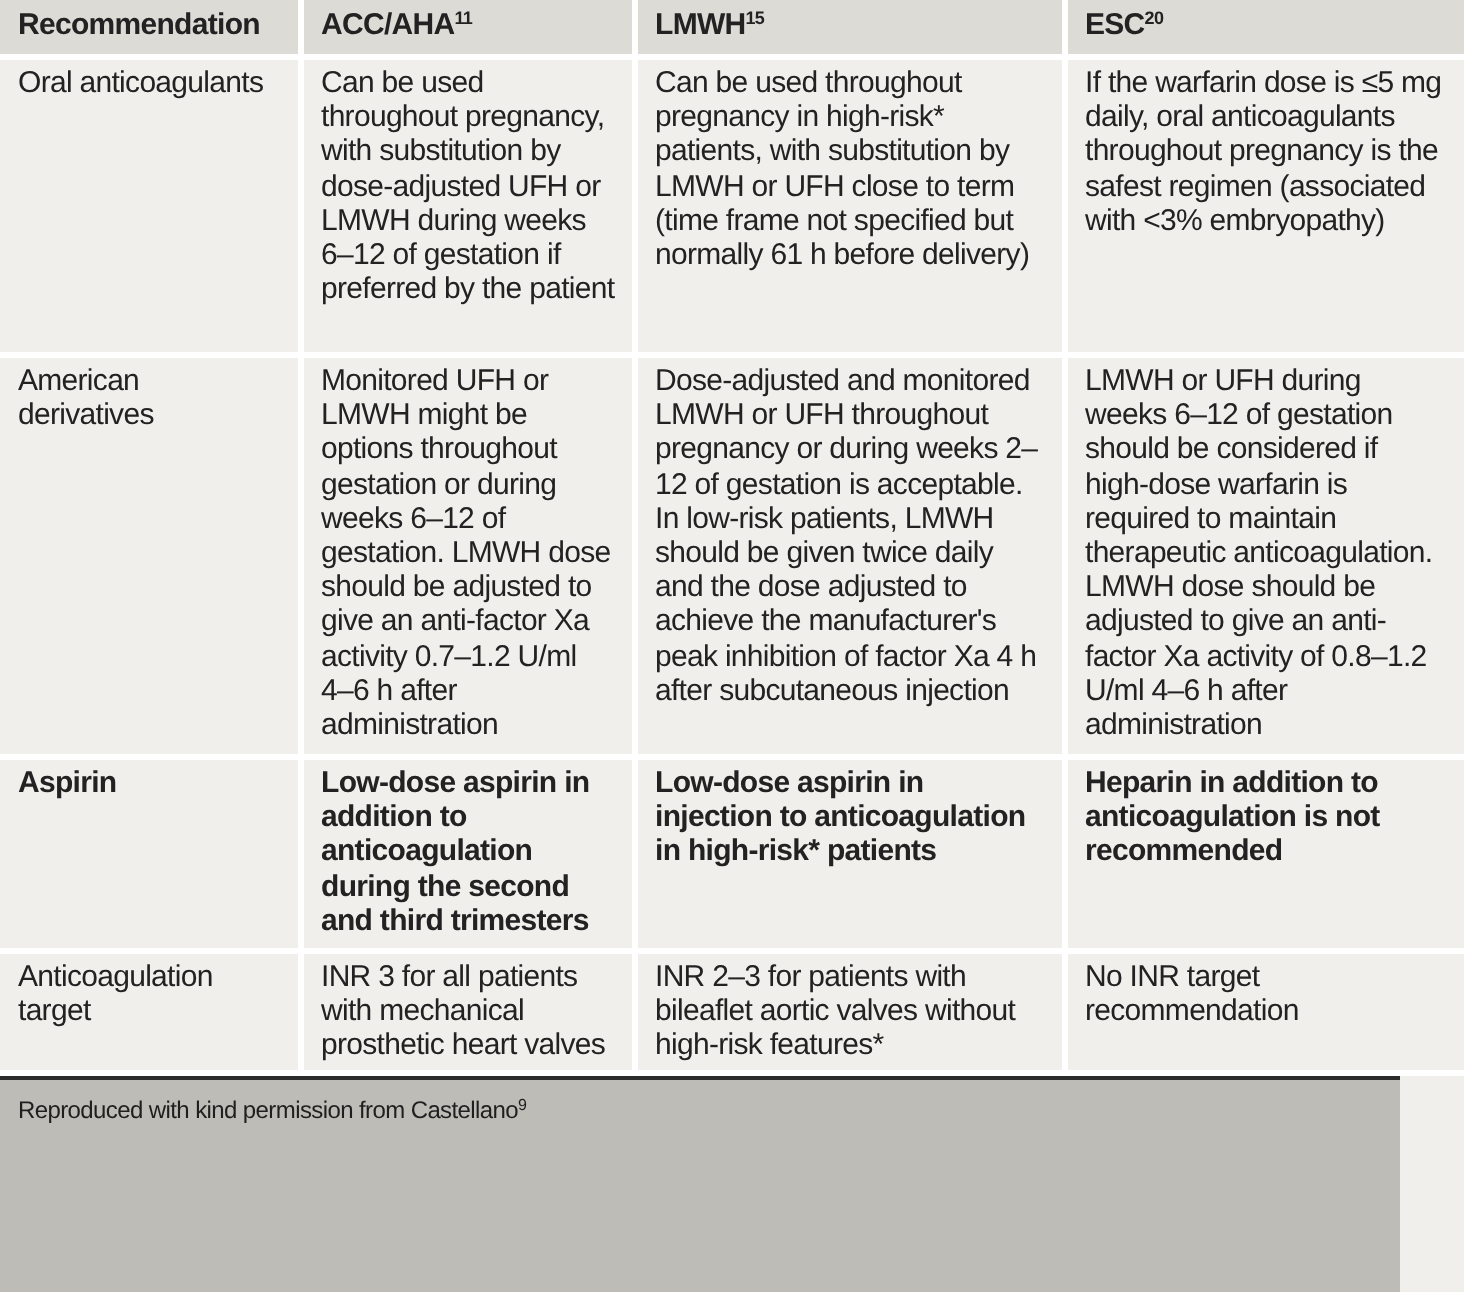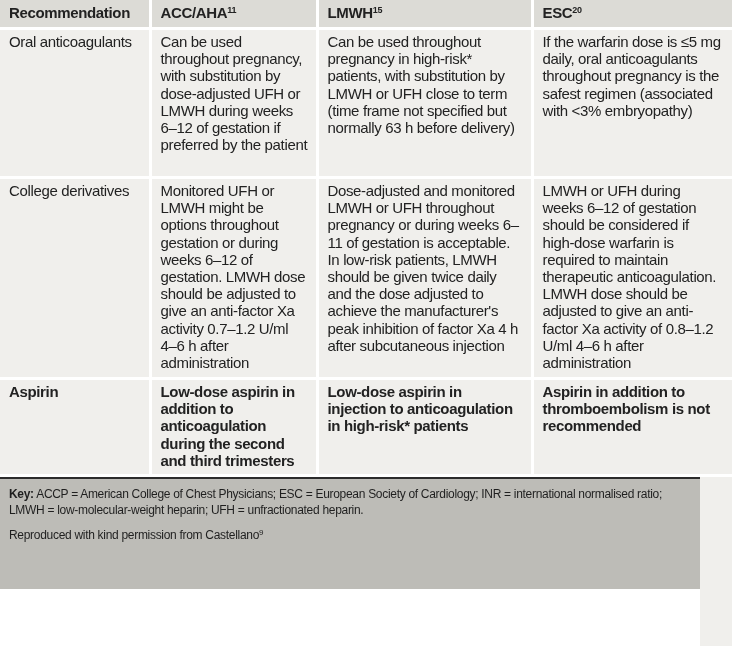--- a/index.html
+++ b/index.html
@@ -75,35 +75,40 @@
         <th><span>Recommendation</span></th>
         <th><span>ACC/AHA</span><sup>11</sup></th>
         <th><span>LMWH</span><sup>15</sup></th>
         <th><span>ESC</span><sup>20</sup></th>
       </tr>
     </thead>
     <tbody>
       <tr class="r0">
         <td>Oral anticoagulants</td>
         <td>Can be used throughout pregnancy, with substitution by dose-adjusted UFH or LMWH during weeks 6–12 of gestation if preferred by the patient</td>
-        <td>Can be used throughout pregnancy in high-risk* patients, with substitution by LMWH or UFH close to term (time frame not specified but normally 63 h before delivery)</td>
+        <td>Can be used throughout pregnancy in high-risk* patients, with substitution by LMWH or UFH close to term (time frame not specified but normally 61 h before delivery)</td>
         <td>If the warfarin dose is ≤5 mg daily, oral anticoagulants throughout pregnancy is the safest regimen (associated with &lt;3% embryopathy)</td>
       </tr>
       <tr class="r1">
-        <td>College derivatives</td>
+        <td>American derivatives</td>
         <td>Monitored UFH or LMWH might be options throughout gestation or during weeks 6–12 of gestation. LMWH dose should be adjusted to give an anti-factor Xa activity 0.7–1.2 U/ml 4–6 h after administration</td>
-        <td>Dose-adjusted and monitored LMWH or UFH throughout pregnancy or during weeks 6–11 of gestation is acceptable. In low-risk patients, LMWH should be given twice daily and the dose adjusted to achieve the manufacturer's peak inhibition of factor Xa 4 h after subcutaneous injection</td>
+        <td>Dose-adjusted and monitored LMWH or UFH throughout pregnancy or during weeks 2–12 of gestation is acceptable. In low-risk patients, LMWH should be given twice daily and the dose adjusted to achieve the manufacturer's peak inhibition of factor Xa 4 h after subcutaneous injection</td>
         <td>LMWH or UFH during weeks 6–12 of gestation should be considered if high-dose warfarin is required to maintain therapeutic anticoagulation. LMWH dose should be adjusted to give an anti-factor Xa activity of 0.8–1.2 U/ml 4–6 h after administration</td>
       </tr>
       <tr class="r2">
         <td>Aspirin</td>
         <td>Low-dose aspirin in addition to anticoagulation during the second and third trimesters</td>
         <td>Low-dose aspirin in injection to anticoagulation in high-risk* patients</td>
-        <td>Aspirin in addition to thromboembolism is not recommended</td>
+        <td>Heparin in addition to anticoagulation is not recommended</td>
+      </tr>
+      <tr class="r3">
+        <td>Anticoagulation target</td>
+        <td>INR 3 for all patients with mechanical prosthetic heart valves</td>
+        <td>INR 2–3 for patients with bileaflet aortic valves without high-risk features*</td>
+        <td>No INR target recommendation</td>
       </tr>
     </tbody>
   </table>
 
   <div class="foot">
-    <p><b>Key:</b> <span>ACCP = American College of Chest Physicians; ESC = European Society of Cardiology; INR = international normalised ratio; LMWH = low-molecular-weight heparin; UFH = unfractionated heparin.</span></p>
     <p><span>Reproduced with kind permission from Castellano</span><sup>9</sup></p>
   </div>
 </div>
 
 </body></html>

